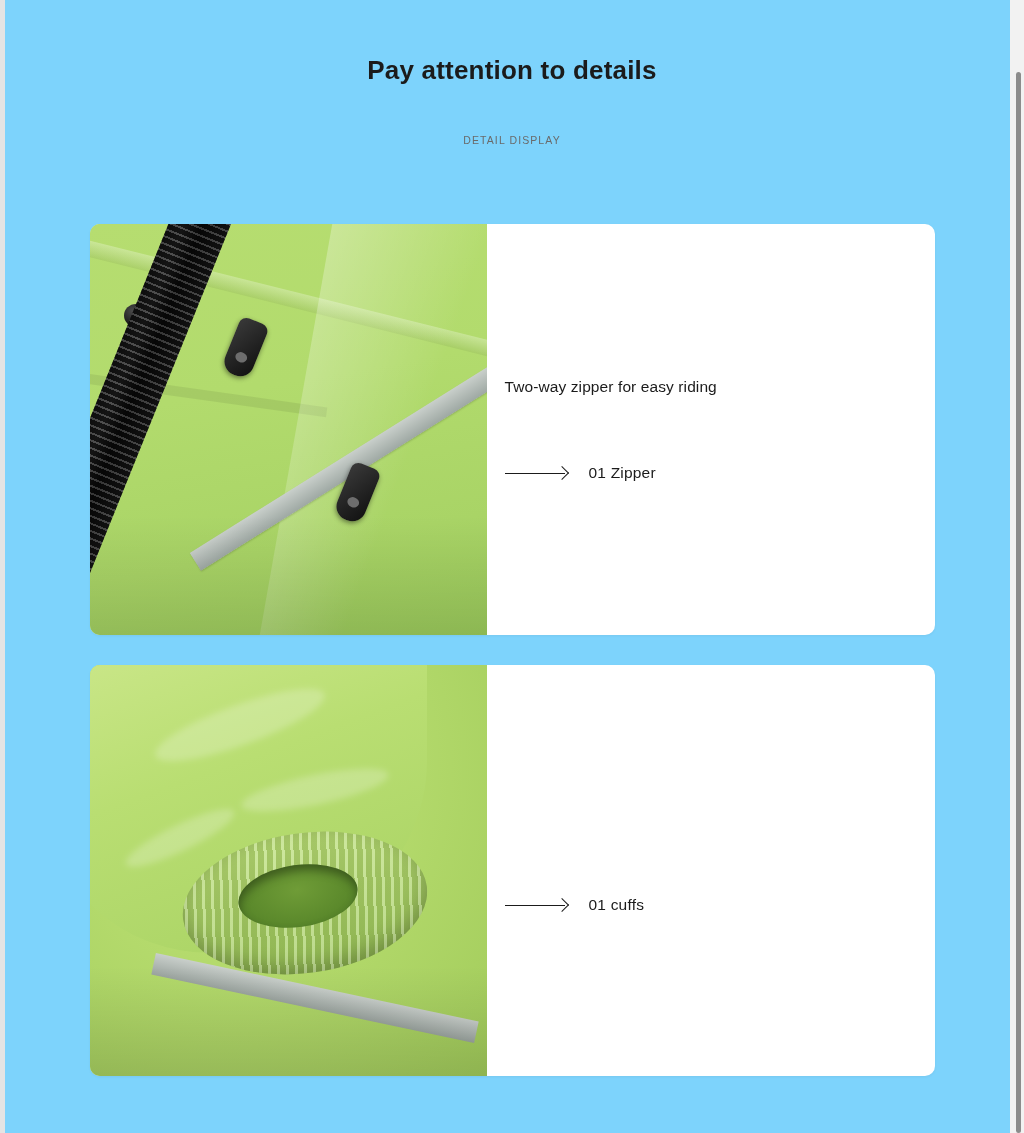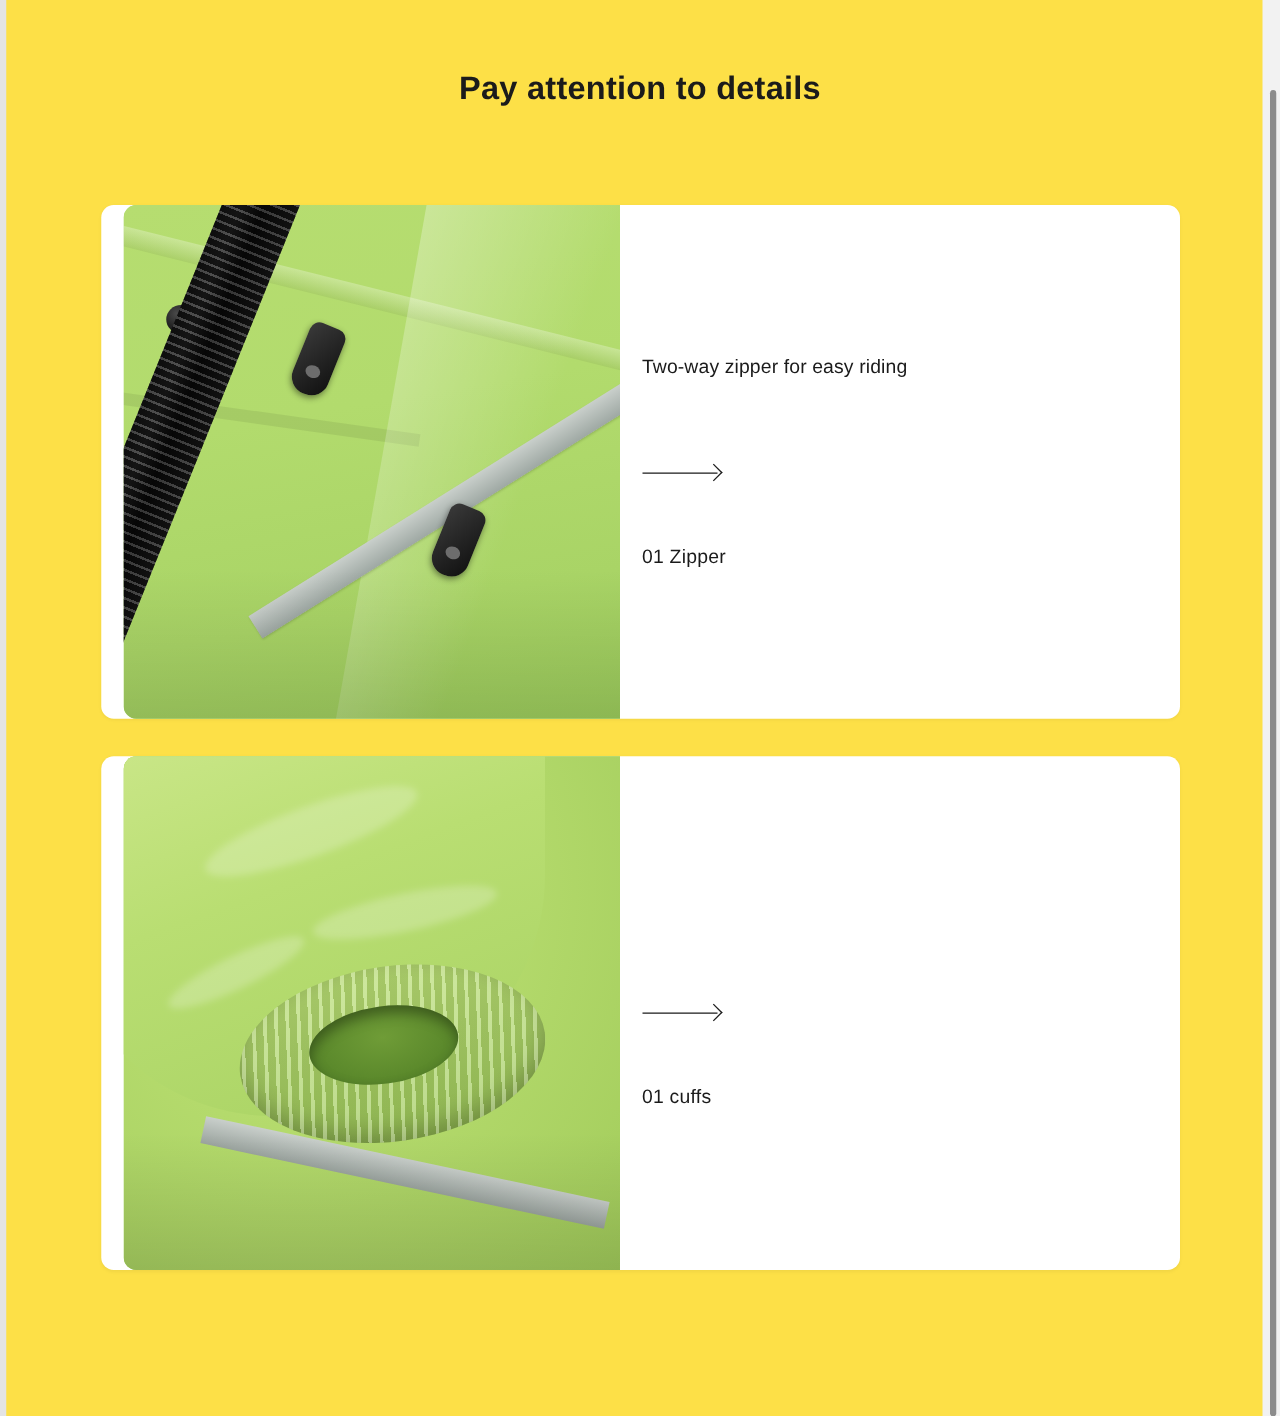--- a/index.html
+++ b/index.html
@@ -11,21 +11,21 @@
     height: 1133px;
     background: #f2f2f2;
     font-family: "Liberation Sans", sans-serif;
     overflow: hidden;
     position: relative;
   }
   .page {
     position: relative;
     width: 1024px;
     height: 1133px;
-    background: #fde047;
+    background: #7dd3fc;
     box-sizing: border-box;
   }
   .left-edge {
     position: absolute;
     left: 0;
     top: 0;
     width: 5px;
     height: 1133px;
     background: #e4e4e4;
   }
@@ -71,21 +71,20 @@
     position: relative;
     width: 845px;
     margin: 0 auto;
     height: 411px;
     background: #ffffff;
     border-radius: 10px;
     box-shadow: 0 1px 3px rgba(0,0,0,0.05);
     display: flex;
     align-items: stretch;
     margin-bottom: 30px;
-    padding-left: 18px;
   }
   .card-img {
     position: relative;
     width: 397px;
     flex: 0 0 397px;
     border-radius: 10px 0 0 10px;
     overflow: hidden;
     background: #a8d86a;
   }
   
@@ -274,21 +273,21 @@
     justify-content: center;
   }
   .feature-line {
     font-size: 15.5px;
     color: #1b1b1b;
     letter-spacing: 0.1px;
   }
   .feature-row {
     margin-top: 68px;
     display: flex;
-    flex-direction: column;
+    align-items: center;
   }
   .arrow {
     display: inline-block;
     width: 66px;
     height: 14px;
     position: relative;
     margin-right: 18px;
     flex: 0 0 66px;
   }
   .arrow .shaft {
@@ -317,20 +316,21 @@
 </style>
 </head>
 <body>
 
 <div class="page">
 
   <div class="left-edge"></div>
 
   <div class="header">
     <h1 class="title">Pay attention to details</h1>
+    <div class="subtitle">DETAIL DISPLAY</div>
   </div>
 
   <div class="cards">
 
     <div class="card">
       <div class="card-img">
         <div class="photo-zipper">
           <div class="seam-a"></div>
           <div class="seam-b"></div>
           <div class="flapline"></div>

